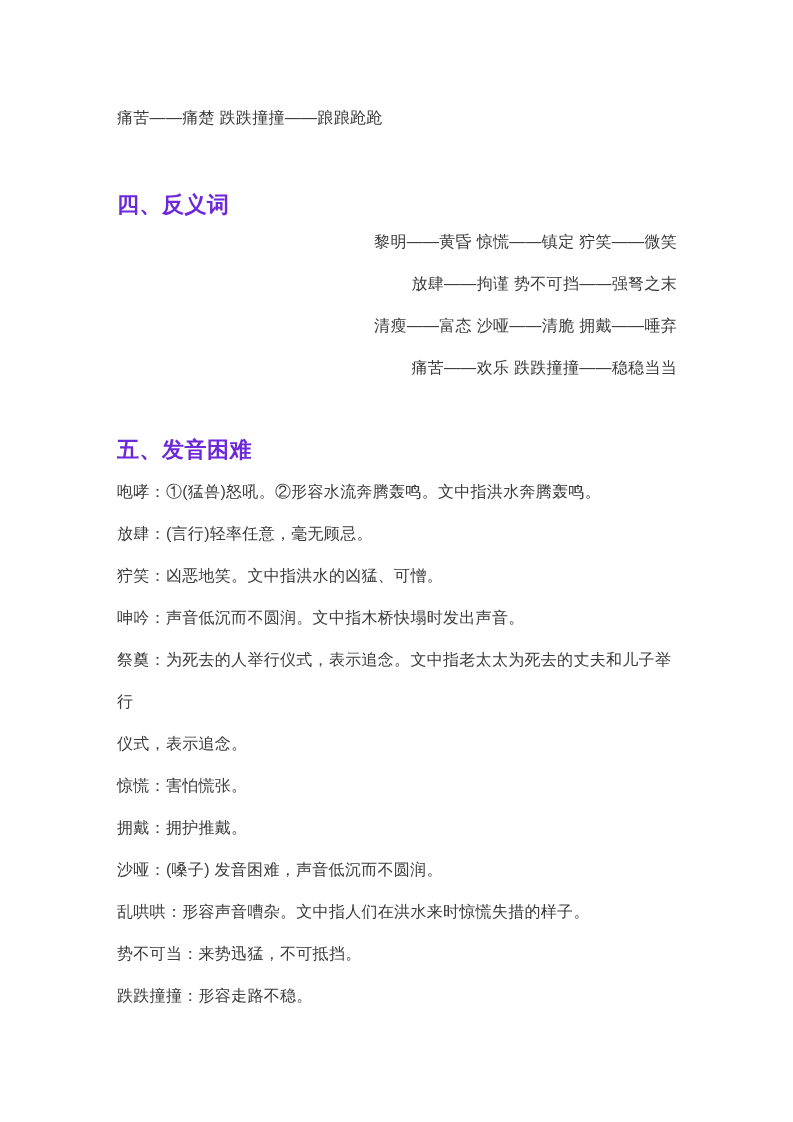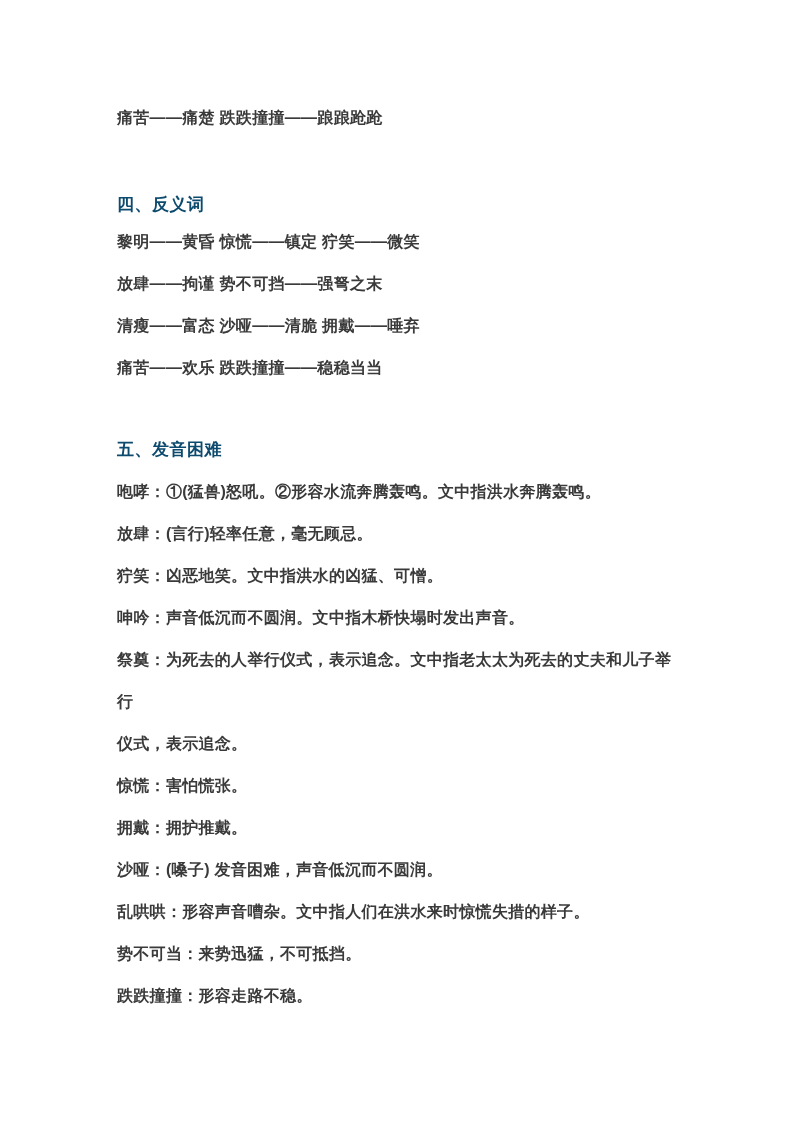--- a/index.html
+++ b/index.html
@@ -20,35 +20,35 @@
     padding: 97px 116px 0 117px;
     background: #ffffff;
     color: #3a3a3a;
     font-size: 16px;
     line-height: 42px;
   }
   .text-line {
     margin: 0;
     white-space: pre-line;
     letter-spacing: 0.3px;
-    font-weight: bold;
   }
   .section-heading {
     margin: 0;
-    font-size: 17px;
+    font-size: 22px;
     font-weight: bold;
-    color: #0c4a6e;
+    color: #6d28d9;
     line-height: 42px;
     letter-spacing: 0.5px;
   }
   .heading-antonyms {
     margin-top: 45px;
   }
   .group-antonyms {
     margin-top: -5px;
+    text-align: right;
   }
   .heading-meanings {
     margin-top: 40px;
   }
 </style>
 </head>
 <body>
 
 <div class="page">
 

